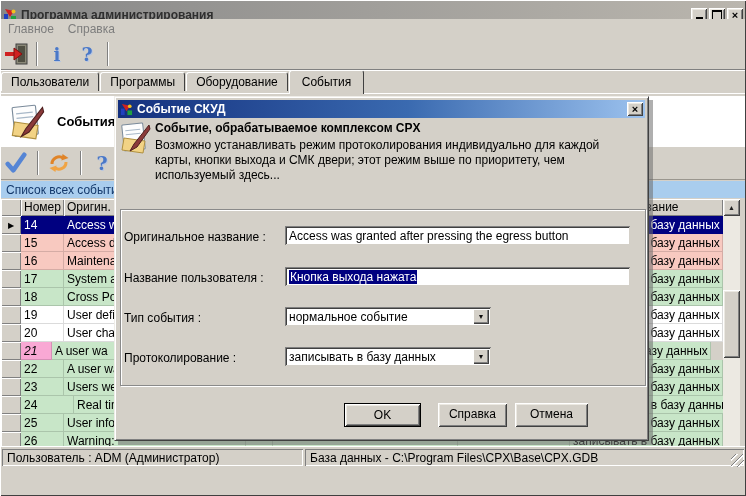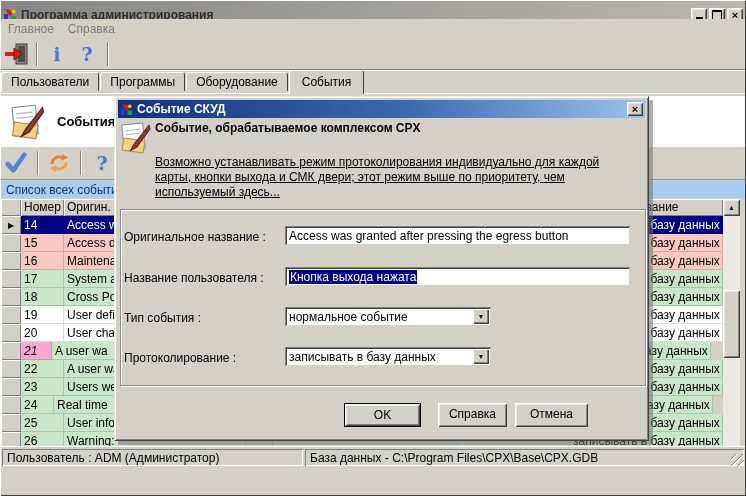--- a/index.html
+++ b/index.html
@@ -68,21 +68,21 @@
     background:repeating-linear-gradient(135deg,transparent 0 3px,#808080 3px 4px,#fff 4px 5px);}
   
   .dialog{position:absolute;top:96px;left:114px;width:535px;height:345px;background:#d4d0c8;box-sizing:border-box;
     border:1px solid #404040;border-top-color:#efede8;border-left-color:#efede8;
     box-shadow:inset 1px 1px 0 #fff,inset -1px -1px 0 #808080,4px 4px 0 rgba(110,110,110,0.55);z-index:50;}
   .dlg-title{position:absolute;top:3px;left:3px;right:3px;height:18px;
     background:linear-gradient(90deg,#14307e,#3a6ab0 55%,#9cc2ee);display:flex;align-items:center;padding:0 2px;}
   .dlg-title .t-text{color:#fff;font-weight:bold;margin-left:4px;}
   .dlg-head{position:absolute;top:24px;left:6px;width:524px;}
   .dlg-heading{font-weight:bold;margin-left:34px;}
-  .dlg-desc{margin-left:34px;margin-top:20px;width:482px;line-height:15px;text-decoration:underline;}
+  .dlg-desc{margin-left:34px;margin-top:3px;width:482px;line-height:15px;}
   .dlg-group{position:absolute;top:112px;left:5px;width:524px;height:175px;
     border:1px solid #8a8a8a;box-shadow:1px 1px 0 #fff,inset 1px 1px 0 #fff;}
   .fld-label{position:absolute;left:9px;white-space:nowrap;}
   .tinput{position:absolute;left:170px;width:345px;height:19px;background:#fff;box-sizing:border-box;
     box-shadow:inset 1px 1px 0 #808080,inset -1px -1px 0 #d4d0c8,inset 2px 2px 0 #404040,inset -2px -2px 0 #fff;
     padding:3px 0 0 4px;white-space:nowrap;overflow:hidden;}
   .combo{position:absolute;left:170px;width:206px;height:19px;background:#fff;box-sizing:border-box;
     box-shadow:inset 1px 1px 0 #808080,inset -1px -1px 0 #d4d0c8,inset 2px 2px 0 #404040,inset -2px -2px 0 #fff;
     padding:3px 0 0 4px;white-space:nowrap;overflow:hidden;}
   .combo .drop{position:absolute;top:2px;right:2px;width:16px;height:15px;background:#d4d0c8;
@@ -278,21 +278,21 @@
             <span class="g-sel"></span>
             <span class="g-cell" style="width: 43px; background: rgb(200, 230, 200);">23</span>
             <span class="g-cell" style="width: 182px; background: rgb(200, 230, 200);">Users wer</span>
             <span class="g-cell" style="width: 27px; background: rgb(200, 230, 200);"></span>
             <span class="g-cell" style="width: 185px; background: rgb(200, 230, 200);"></span>
             <span class="g-cell" style="width: 112px; background: rgb(200, 230, 200);"></span>
             <span class="g-cell" style="width: 153px; background: rgb(200, 230, 200);">записывать в базу данных</span>
           </div>
           <div class="g-row">
             <span class="g-sel"></span>
-            <span class="g-cell" style="width: 33px; background: rgb(200, 230, 200);">24</span>
+            <span class="g-cell" style="width: 53px; background: rgb(200, 230, 200);">24</span>
             <span class="g-cell" style="width: 182px; background: rgb(200, 230, 200);">Real time</span>
             <span class="g-cell" style="width: 27px; background: rgb(200, 230, 200);"></span>
             <span class="g-cell" style="width: 185px; background: rgb(200, 230, 200);"></span>
             <span class="g-cell" style="width: 112px; background: rgb(200, 230, 200);"></span>
             <span class="g-cell" style="width: 153px; background: rgb(200, 230, 200);">записывать в базу данных</span>
           </div>
           <div class="g-row">
             <span class="g-sel"></span>
             <span class="g-cell" style="width: 43px; background: rgb(200, 230, 200);">25</span>
             <span class="g-cell" style="width: 182px; background: rgb(200, 230, 200);">User infor</span>

